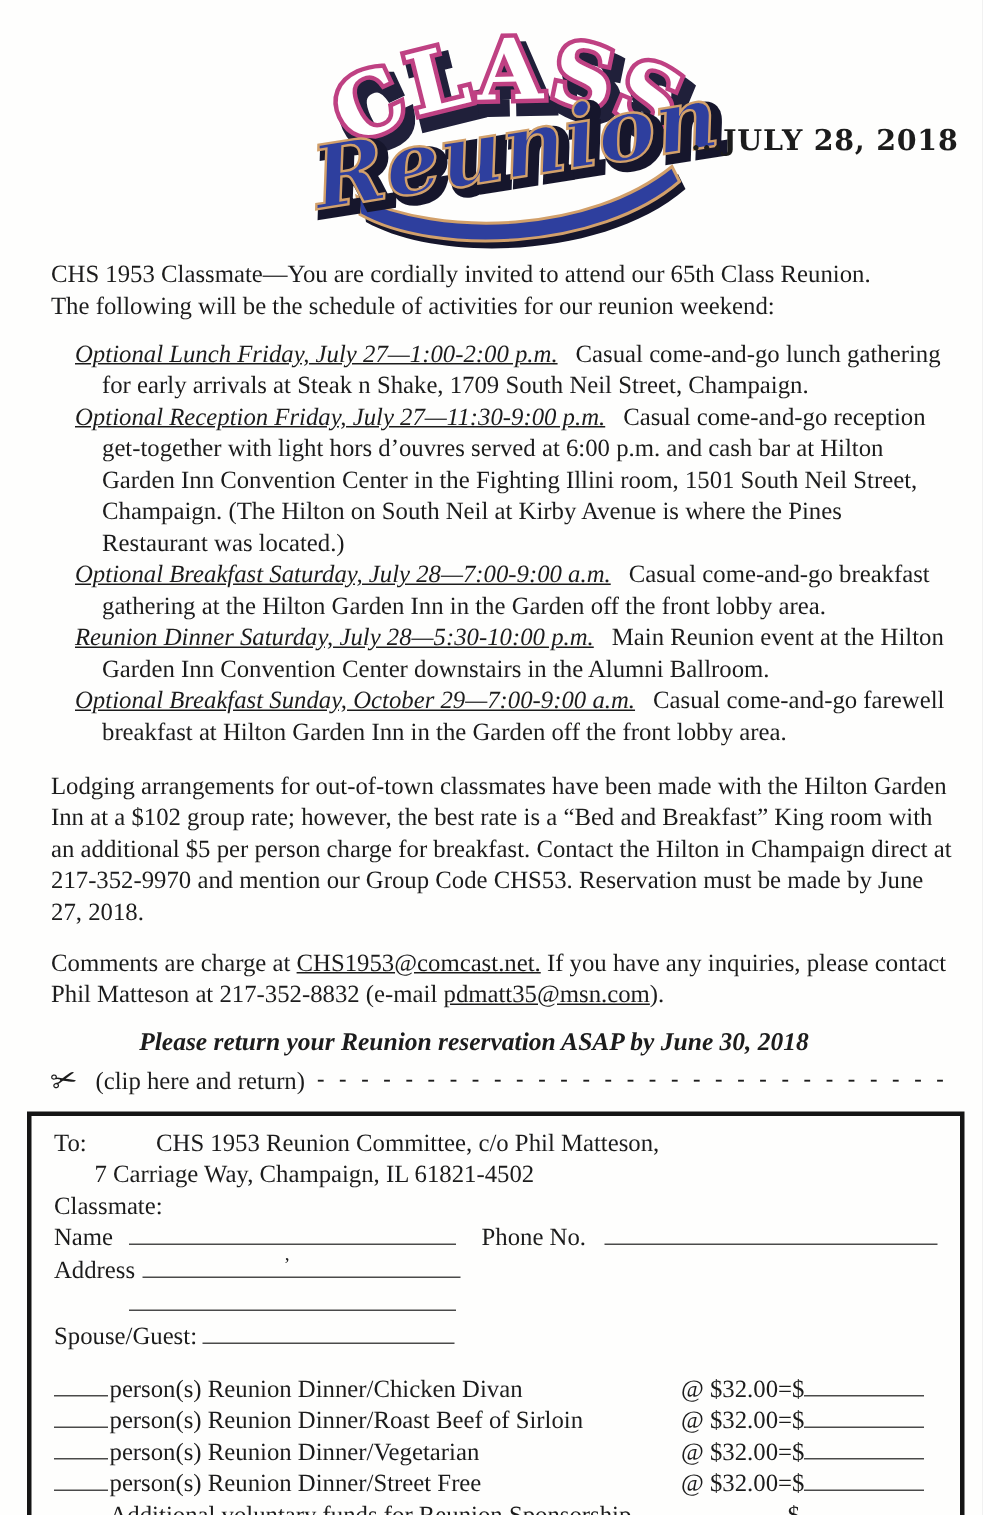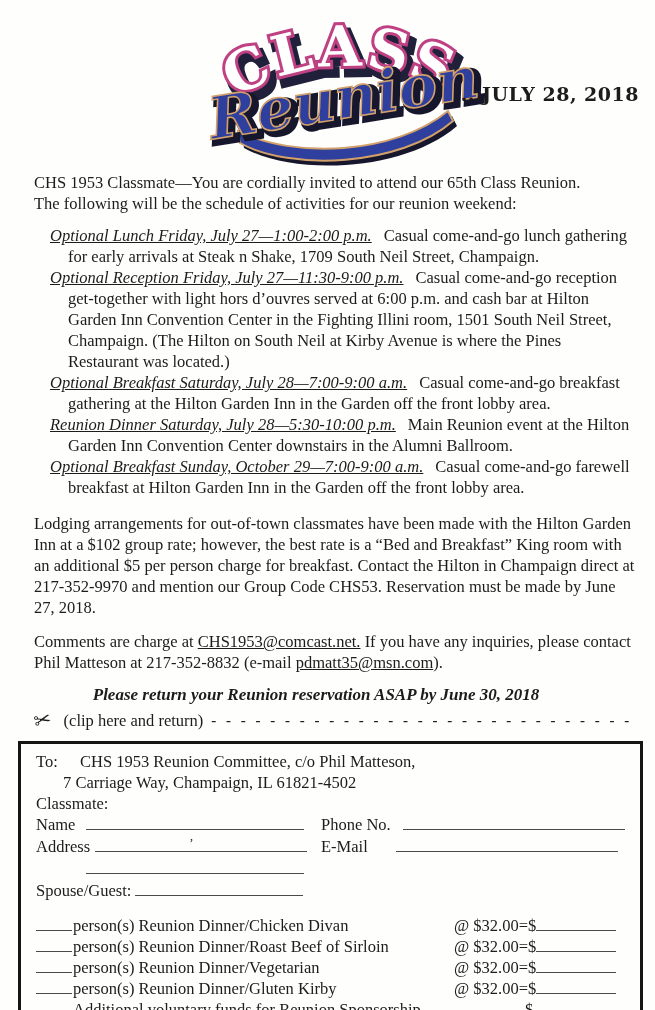--- a/index.html
+++ b/index.html
@@ -36,21 +36,21 @@
   .dashes { flex:1; white-space:nowrap; overflow:hidden; font-weight:700; letter-spacing:3px; font-size:15px; }
   
   .form-box {
     margin-left:-16px; margin-top:8px;
     width:625px; height:312px;
     border:3px solid #151515;
     padding:7px 10px 0 15px;
     position:relative;
   }
   .frow { position:relative; height:21px; }
-  .to-row { display:flex; }
+  .to-row { display:flex;gap:24px; }
   .to-label { width:44px; }
   .to-l2 { margin-left:27px; }
   .blank { display:inline-block; border-bottom:1.4px solid #4a4a4a; height:15px; vertical-align:baseline; }
   .name-row, .addr-row, .cont-row, .spouse-row { height:22px; }
   .abs { position:absolute; top:0; }
   .stray-wrap { position:relative; display:inline-block; }
   .stray { position:absolute; left:95px; top:-4px; font-size:13px; }
   .dinner-label { margin-left:1px; }
   .rcol  { position:absolute; left:418px; top:0; white-space:nowrap; }
   .rcol2 { position:absolute; left:489px; top:0; white-space:nowrap; }
@@ -144,24 +144,20 @@
         <span class="blank" style="width:222px; margin-left:8px;"></span>
       </span>
     </div>
 
     <div class="frow addr-row">
       <span>Address</span>
       <span class="stray-wrap">
         <span class="blank" style="width:212px; margin-left:1px;"></span>
         <span class="stray">’</span>
       </span>
-      <span class="abs" style="left:285px;">
-        <span>E-Mail</span>
-        <span class="blank" style="width:222px; margin-left:24px;"></span>
-      </span>
     </div>
 
     <div class="frow cont-row">
       <span class="blank" style="width:218px; margin-left:50px;"></span>
     </div>
 
     <div class="frow spouse-row">
       <span>Spouse/Guest:</span>
       <span class="blank" style="width:168px;"></span>
     </div>
@@ -174,21 +170,21 @@
     </div>
     <div class="frow">
       <span class="blank" style="width:36px;"></span><span class="dinner-label">person(s) Reunion Dinner/Roast Beef of Sirloin</span>
       <span class="rcol"><span>@ $32.00=$</span><span class="blank" style="width:80px;"></span></span>
     </div>
     <div class="frow">
       <span class="blank" style="width:36px;"></span><span class="dinner-label">person(s) Reunion Dinner/Vegetarian</span>
       <span class="rcol"><span>@ $32.00=$</span><span class="blank" style="width:80px;"></span></span>
     </div>
     <div class="frow">
-      <span class="blank" style="width:36px;"></span><span class="dinner-label">person(s) Reunion Dinner/Gluten Kirby</span>
+      <span class="blank" style="width:36px;"></span><span class="dinner-label">person(s) Reunion Dinner/Street Free</span>
       <span class="rcol"><span>@ $32.00=$</span><span class="blank" style="width:80px;"></span></span>
     </div>
     <div class="frow">
       <span class="blank" style="width:36px;"></span><span class="dinner-label">Additional voluntary funds for Reunion Sponsorship</span>
       <span class="rcol2"><span>$</span><span class="blank" style="width:78px;"></span></span>
     </div>
 
   </div>
 </div>
 

